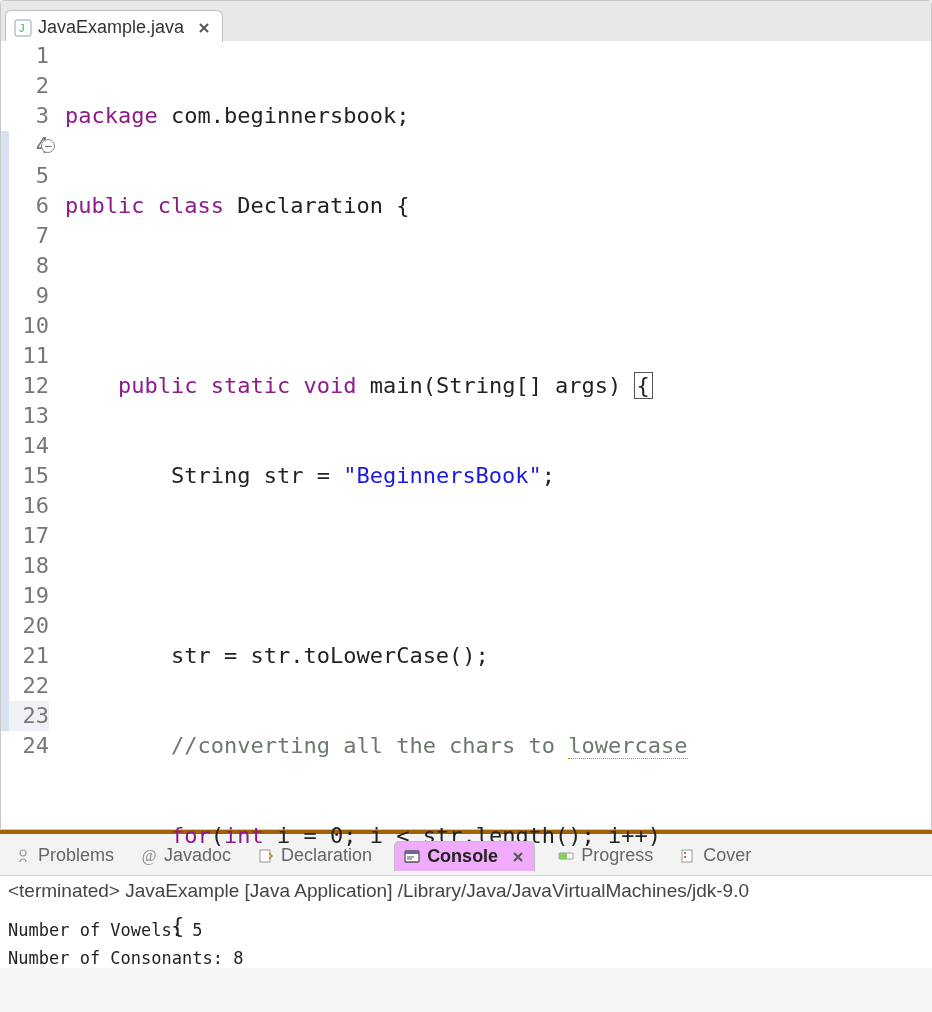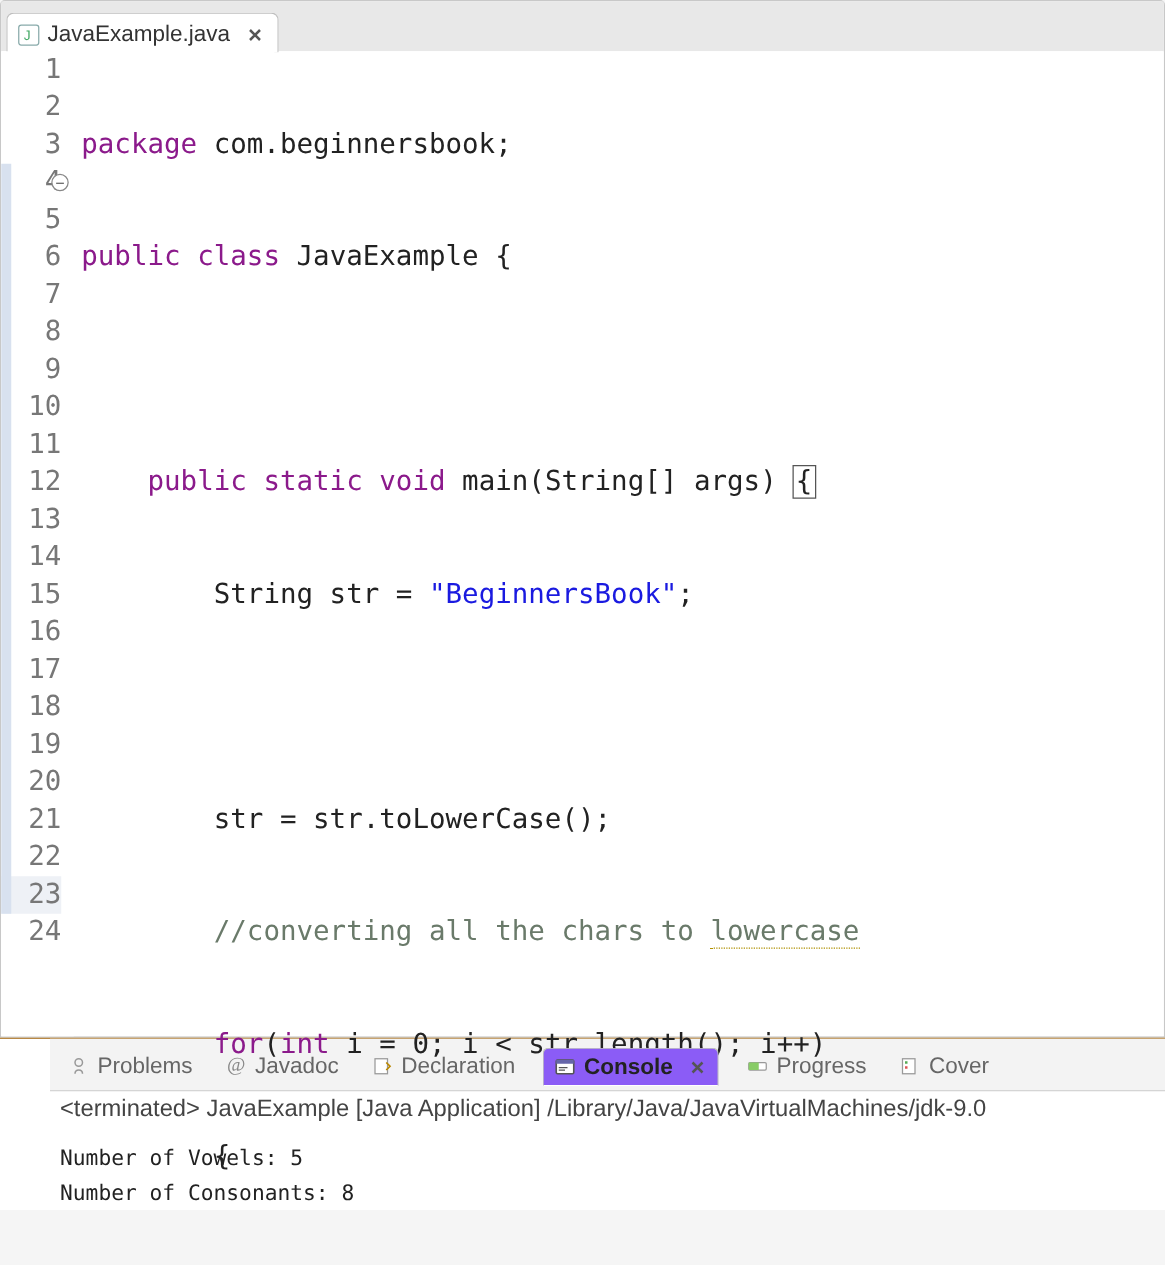--- a/index.html
+++ b/index.html
@@ -92,41 +92,40 @@
   .gutter .ln.current { background: #eef1f6; }
   .kw { color: #8b1a8b; font-weight: 500; }
   .str { color: #1a1ae0; }
   .cmt { color: #6a7a6a; }
   .pkg { color: #222; }
   .warn { border-bottom: 1px dotted #b09000; }
   .box { outline: 1px solid #555; padding: 0 2px; }
 
   .bottom-panel {
     background: #fff;
-    border-top: 1px solid #a16207;
+    border-top: 4px solid #a16207;
     height: 138px;
-    padding-left: 40px;
   }
   .view-tabs {
     display: flex;
     align-items: center;
     gap: 18px;
     padding: 6px 10px 4px 10px;
     background: #f3f3f3;
     border-bottom: 1px solid #d5d5d5;
     font-family: -apple-system, "Segoe UI", sans-serif;
     font-size: 18px;
     color: #666;
   }
   .view-tab {
     display: flex; align-items: center; gap: 6px;
     padding: 2px 4px;
   }
   .view-tab.active {
-    background: #8b5cf6;
+    background: #f0abfc;
     border: 1px solid #bfbfbf;
     border-bottom-color: #fff;
     border-radius: 5px 5px 0 0;
     color: #222;
     font-weight: 600;
     padding: 4px 8px;
     position: relative;
     top: 1px;
   }
   .view-tab .vicon { width: 18px; height: 18px; display:inline-flex; align-items:center; justify-content:center; }
@@ -194,21 +193,21 @@
       <div class="ln">19</div>
       <div class="ln">20</div>
       <div class="ln">21</div>
       <div class="ln">22</div>
       <div class="ln current">23</div>
       <div class="ln">24</div>
     </div>
 
     <div class="code">
       <div class="line"><span class="kw">package</span><span class="pkg"> com.beginnersbook;</span></div>
-      <div class="line"><span class="kw">public</span> <span class="kw">class</span><span> JavaExample {</span></div>
+      <div class="line"><span class="kw">public</span> <span class="kw">class</span><span> Declaration {</span></div>
       <div class="line"></div>
       <div class="line"><span>    </span><span class="kw">public</span> <span class="kw">static</span> <span class="kw">void</span><span> main</span><span>(String[] args) </span><span class="box">{</span></div>
       <div class="line"><span>        </span><span>String</span><span> str = </span><span class="str">"BeginnersBook"</span><span>;</span></div>
       <div class="line"></div>
       <div class="line"><span>        </span><span>str = str.toLowerCase();</span></div>
       <div class="line"><span>        </span><span class="cmt">//converting all the chars to </span><span class="cmt warn">lowercase</span></div>
       <div class="line"><span>        </span><span class="kw">for</span><span>(</span><span class="kw">int</span><span> i = 0; i &lt; str.length(); i++)</span></div>
       <div class="line"><span>        </span><span>{</span></div>
       
       

